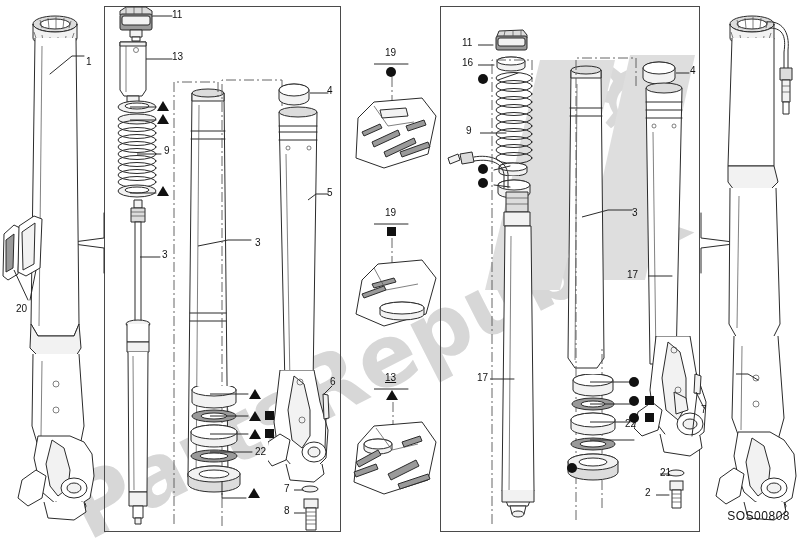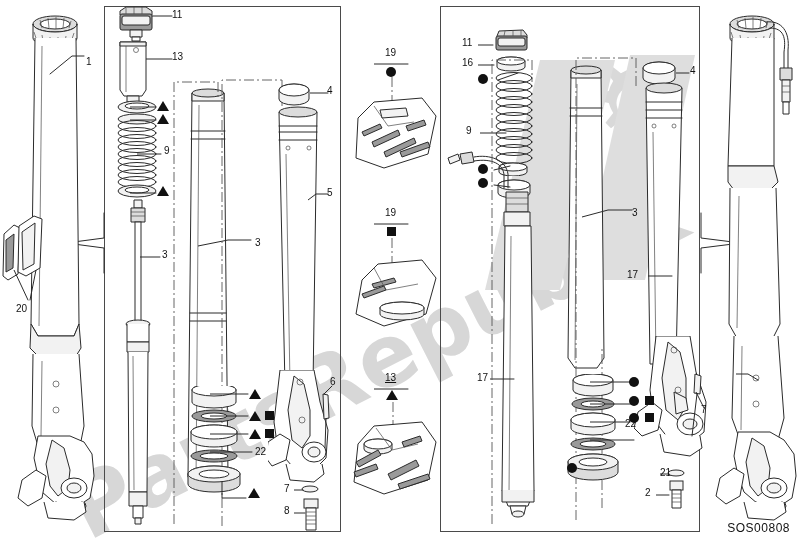--- a/index.html
+++ b/index.html
@@ -26,21 +26,21 @@
 
   
   #wm{position:absolute;left:0;top:0;width:798px;height:539px;
       pointer-events:none;overflow:hidden;}
   #wm .wmtext{position:absolute;color:#d7d7d7;font-weight:bold;
       font-family:"DejaVu Sans", sans-serif;white-space:nowrap;
       transform-origin:left top;}
   #wm .gear{position:absolute;color:#d9d9d9;}
 
   
-  #code{position:absolute;right:8px;bottom:4px;font-size:12px;
+  #code{position:absolute;right:8px;bottom:16px;font-size:12px;
         letter-spacing:.5px;color:#111;}
 
   svg{display:block;}
   .ink{fill:none;stroke:#2b2b2b;stroke-width:1;stroke-linejoin:round;stroke-linecap:round;}
   .ink-thin{fill:none;stroke:#4a4a4a;stroke-width:.7;}
   .fill-l{fill:#f2f2f2;stroke:#2b2b2b;stroke-width:1;}
   .fill-m{fill:#dcdcdc;stroke:#2b2b2b;stroke-width:1;}
   .fill-d{fill:#9a9a9a;stroke:#2b2b2b;stroke-width:1;}
   .fill-w{fill:#ffffff;stroke:#2b2b2b;stroke-width:1;}
   .dash{fill:none;stroke:#555;stroke-width:.9;stroke-dasharray:10 3 2 3;}

